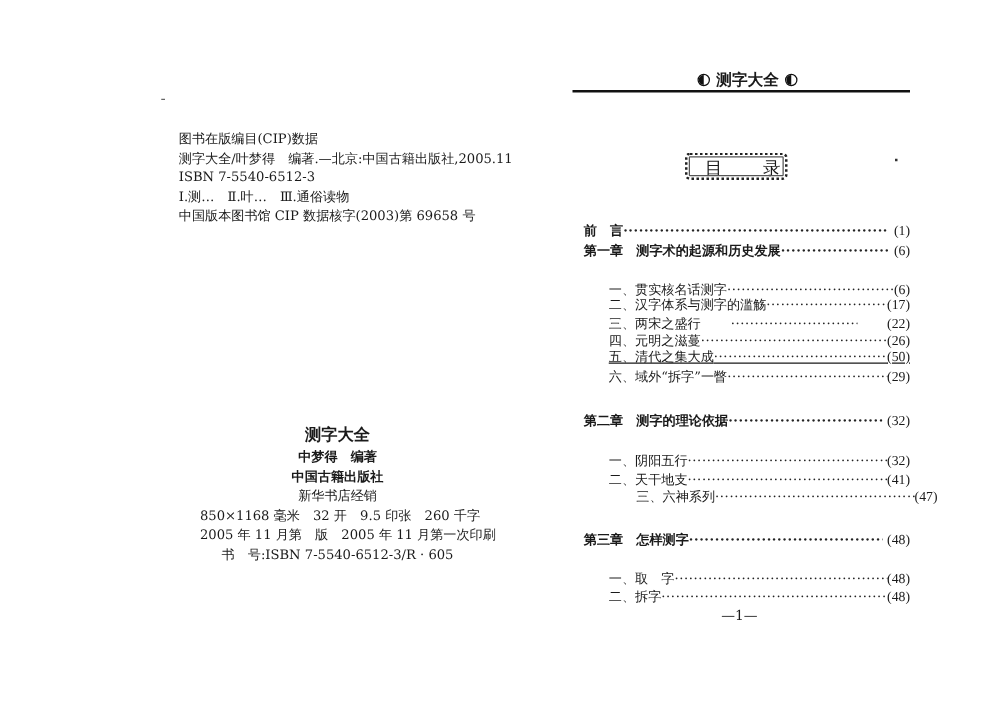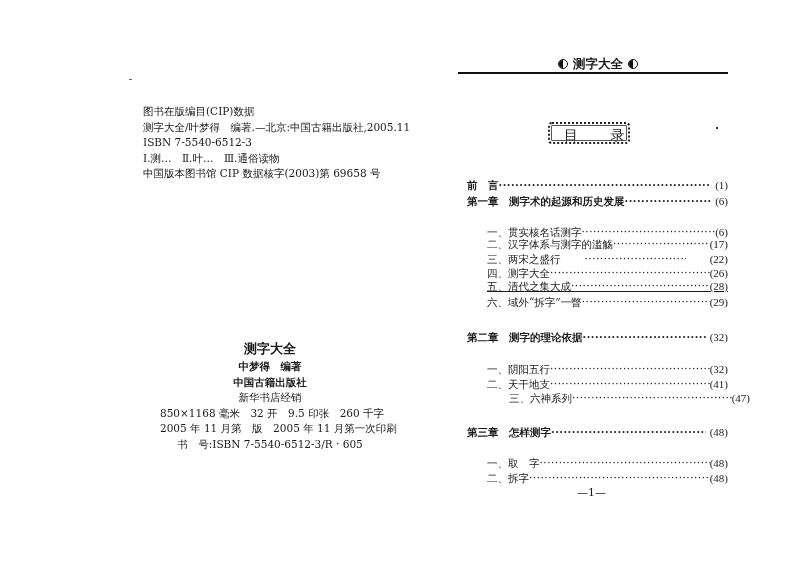--- a/index.html
+++ b/index.html
@@ -104,28 +104,28 @@
       <span class="lbl">二、汉字体系与测字的滥觞</span>
       <span class="dots"></span>
       <span class="pg">(17)</span>
     </div>
     <div class="abs toc-row section" style="top: 252px; gap: 24px;">
       <span class="lbl">三、两宋之盛行</span>
       <span class="dots"></span>
       <span class="pg">(22)</span>
     </div>
     <div class="abs toc-row section" style="top: 266px;">
-      <span class="lbl">四、测字大全</span>
+      <span class="lbl">四、元明之滋蔓</span>
       <span class="dots"></span>
       <span class="pg">(26)</span>
     </div>
     <div class="abs toc-row section" style="top: 279px; text-decoration: underline;">
       <span class="lbl">五、清代之集大成</span>
       <span class="dots"></span>
-      <span class="pg">(28)</span>
+      <span class="pg">(50)</span>
     </div>
     <div class="abs toc-row section" style="top: 295px;">
       <span class="lbl">六、域外“拆字”一瞥</span>
       <span class="dots"></span>
       <span class="pg">(29)</span>
     </div>
     <div class="abs toc-row chapter" style="top: 330px;">
       <span class="lbl">第二章　测字的理论依据</span>
       <span class="dots"></span>
       <span class="pg">(32)</span>

